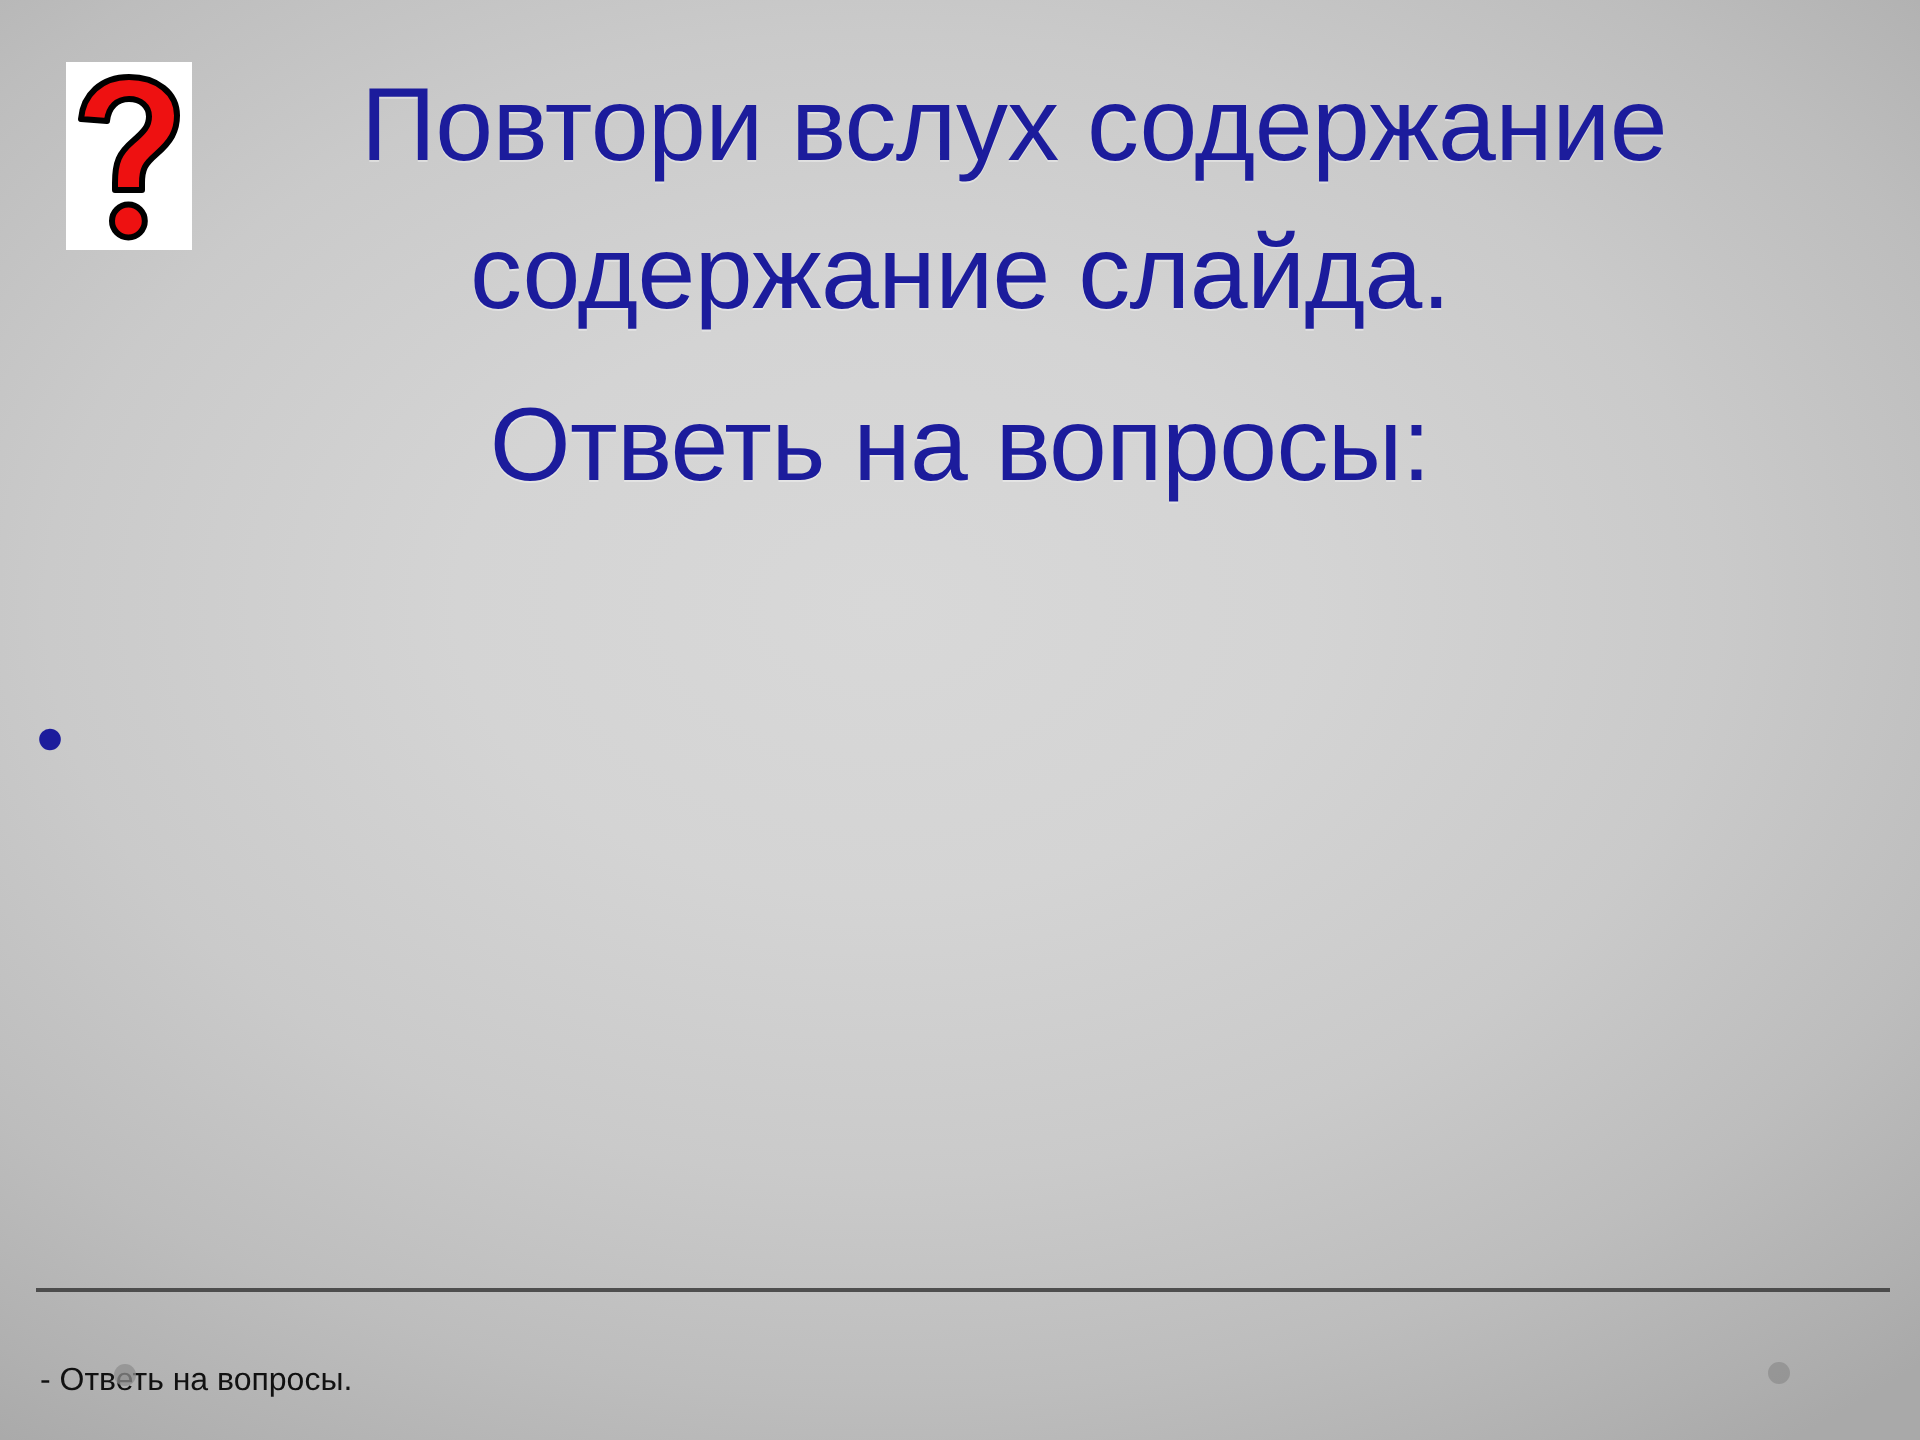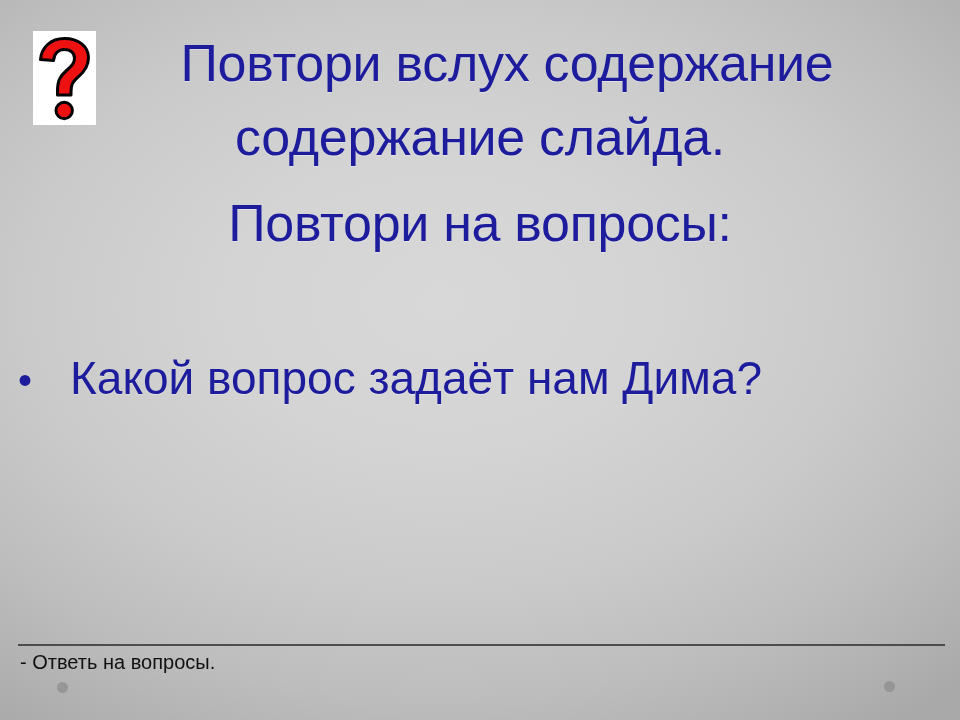--- a/index.html
+++ b/index.html
@@ -105,23 +105,23 @@
     left: 18px;
     top: 644px;
     width: 927px;
     height: 0;
     border-top: 2px solid #3a3a3a;
     opacity: 0.85;
   }
   #footer-note {
     position: absolute;
     left: 20px;
-    top: 652px;
+    top: 681px;
     color: #111111;
-    font-size: 20px;
+    font-size: 16px;
     line-height: 20px;
     white-space: nowrap;
     text-align: right;
   }
 
   
   .deco-dot {
     position: absolute;
     width: 11px;
     height: 11px;
@@ -152,27 +152,26 @@
                C 34.0 49.5, 35.5 47.0, 41.0 42.2
                C 48.5 35.8, 51.5 30.5, 51.5 22.8
                C 51.5 11.5, 41.5 3.5, 27.5 3.5 Z" fill="#ee1111" stroke="#000000" stroke-width="3" stroke-linejoin="round"></path>
       <circle cx="27.2" cy="75.5" r="8.2" fill="#ee1111" stroke="#000000" stroke-width="3"></circle>
     </svg>
   </div>
 
   <div id="title-block">
     <div class="title-line" id="title-line-1">Повтори вслух содержание</div>
     <div class="title-line" id="title-line-2">содержание слайда.</div>
-    <div class="title-line" id="title-line-3">Повтори на вопросы:</div>
+    <div class="title-line" id="title-line-3">Ответь на вопросы:</div>
   </div>
 
   <ul id="body-list">
     <li class="bullet-row">
       <span class="bullet-mark">•</span>
-      <span class="bullet-text">Какой вопрос задаёт нам Дима?</span>
     </li>
   </ul>
 
   <div id="footer-divider"></div>
   <div id="footer-note">- Ответь на вопросы.</div>
 
   <span class="deco-dot" id="deco-dot-left"></span>
   <span class="deco-dot" id="deco-dot-right"></span>
 
 </div>

